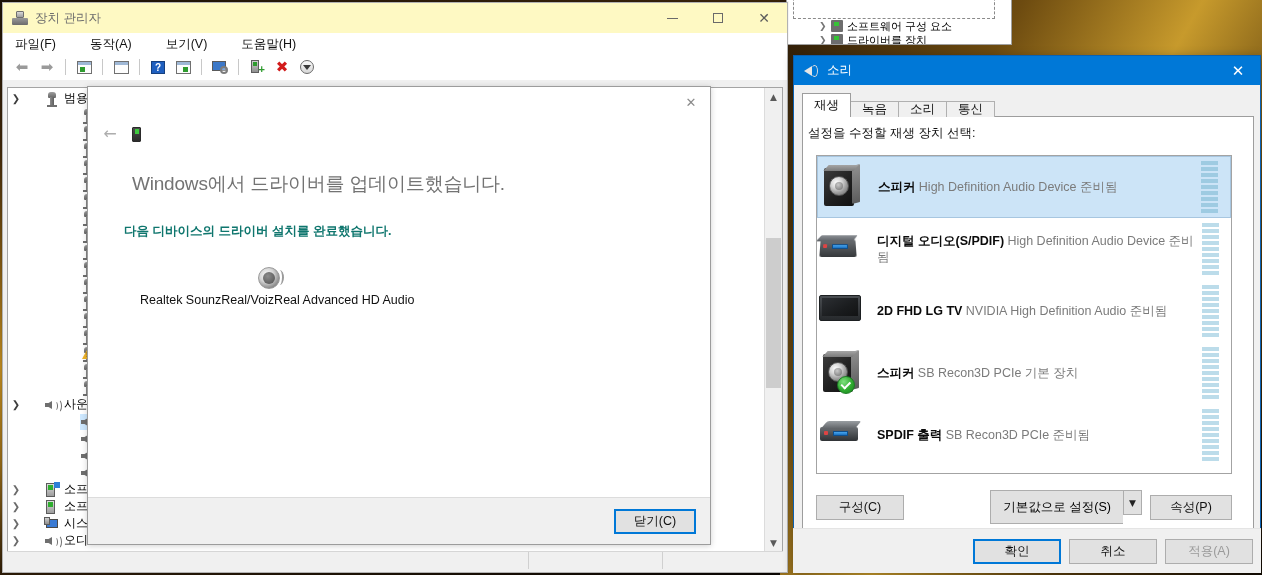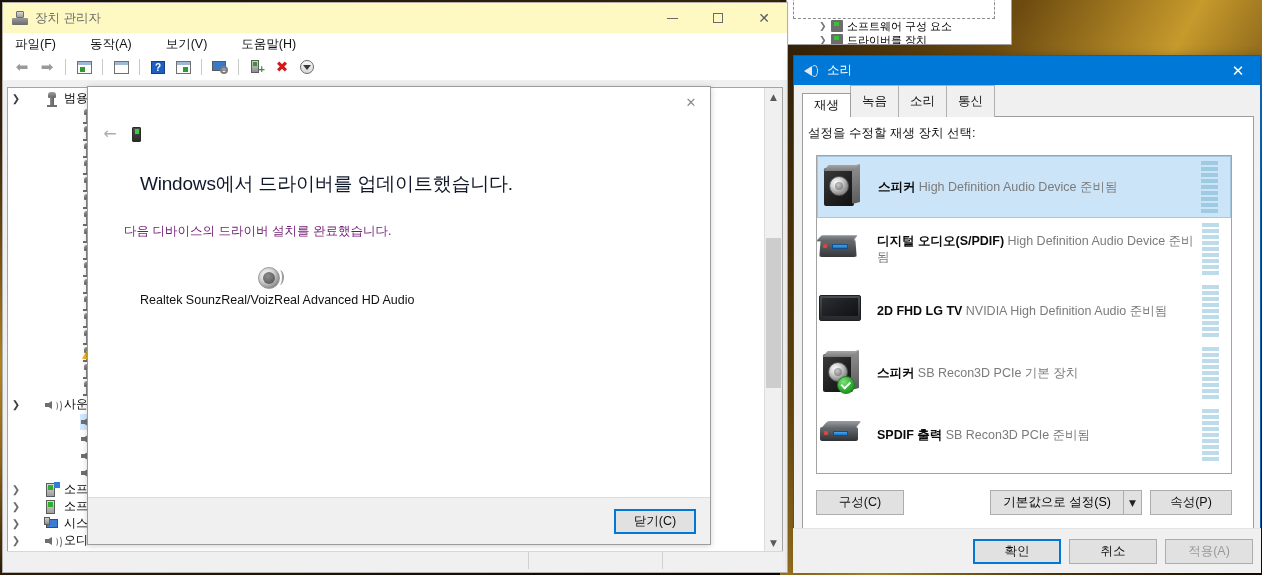--- a/index.html
+++ b/index.html
@@ -464,31 +464,32 @@
   #wz-header-icon .led {
     position: absolute; left: 4.5px; top: 2.5px; width: 4px; height: 5px;
     background: #3fca3f;
   }
   #wz-header-text {
     font-size: 12.5px;
     color: #1a1a1a;
   }
   #wz-heading {
     position: absolute;
-    left: 52px; top: 84px;
+    left: 44px; top: 84px;
     font-size: 19px;
-    color: #0f172a;
+    color: #737373;
     font-weight: normal;
     letter-spacing: -0.2px;
   }
   #wz-sub {
     position: absolute;
     left: 36px; top: 136px;
     font-size: 12.5px;
-    color: #701a75;
+    color: #0f766e;
+    font-weight: bold;
   }
   #wz-device {
     position: absolute;
     left: 36px; top: 176px;
     display: flex;
     align-items: center;
     flex-direction: column;
   }
   #wz-device-icon {
     width: 30px; height: 30px;
@@ -604,21 +605,21 @@
 
   #snd-tabs {
     position: absolute;
     left: 8px; top: 37px;
     height: 24px;
     display: flex;
     align-items: flex-end;
     z-index: 3;
   }
   .tab {
-    height: 32px;
+    height: 16px;
     min-width: 44px;
     padding: 0 11px;
     background: #f0f0f0;
     border: 1px solid #b0b0b0;
     border-bottom: none;
     box-sizing: border-box;
     display: flex; align-items: center; justify-content: center;
     font-size: 12.5px;
     color: #111;
     margin-right: -1px;
@@ -822,21 +823,21 @@
   .split {
     display: inline-flex;
     align-items: stretch;
     margin-right: 8px;
   }
   .split .main {
     background: #e1e1e1;
     border: 1px solid #adadad;
     border-right: none;
     height: 25px;
-    padding: 7px 12px;
+    padding: 16px 12px;
     display: flex; align-items: center; justify-content: center;
     font-size: 12.5px;
     box-sizing: border-box;
   }
   .split .arrow {
     width: 19px; height: 25px;
     background: #e1e1e1;
     border: 1px solid #adadad;
     display: flex; align-items: center; justify-content: center;
     box-sizing: border-box;

